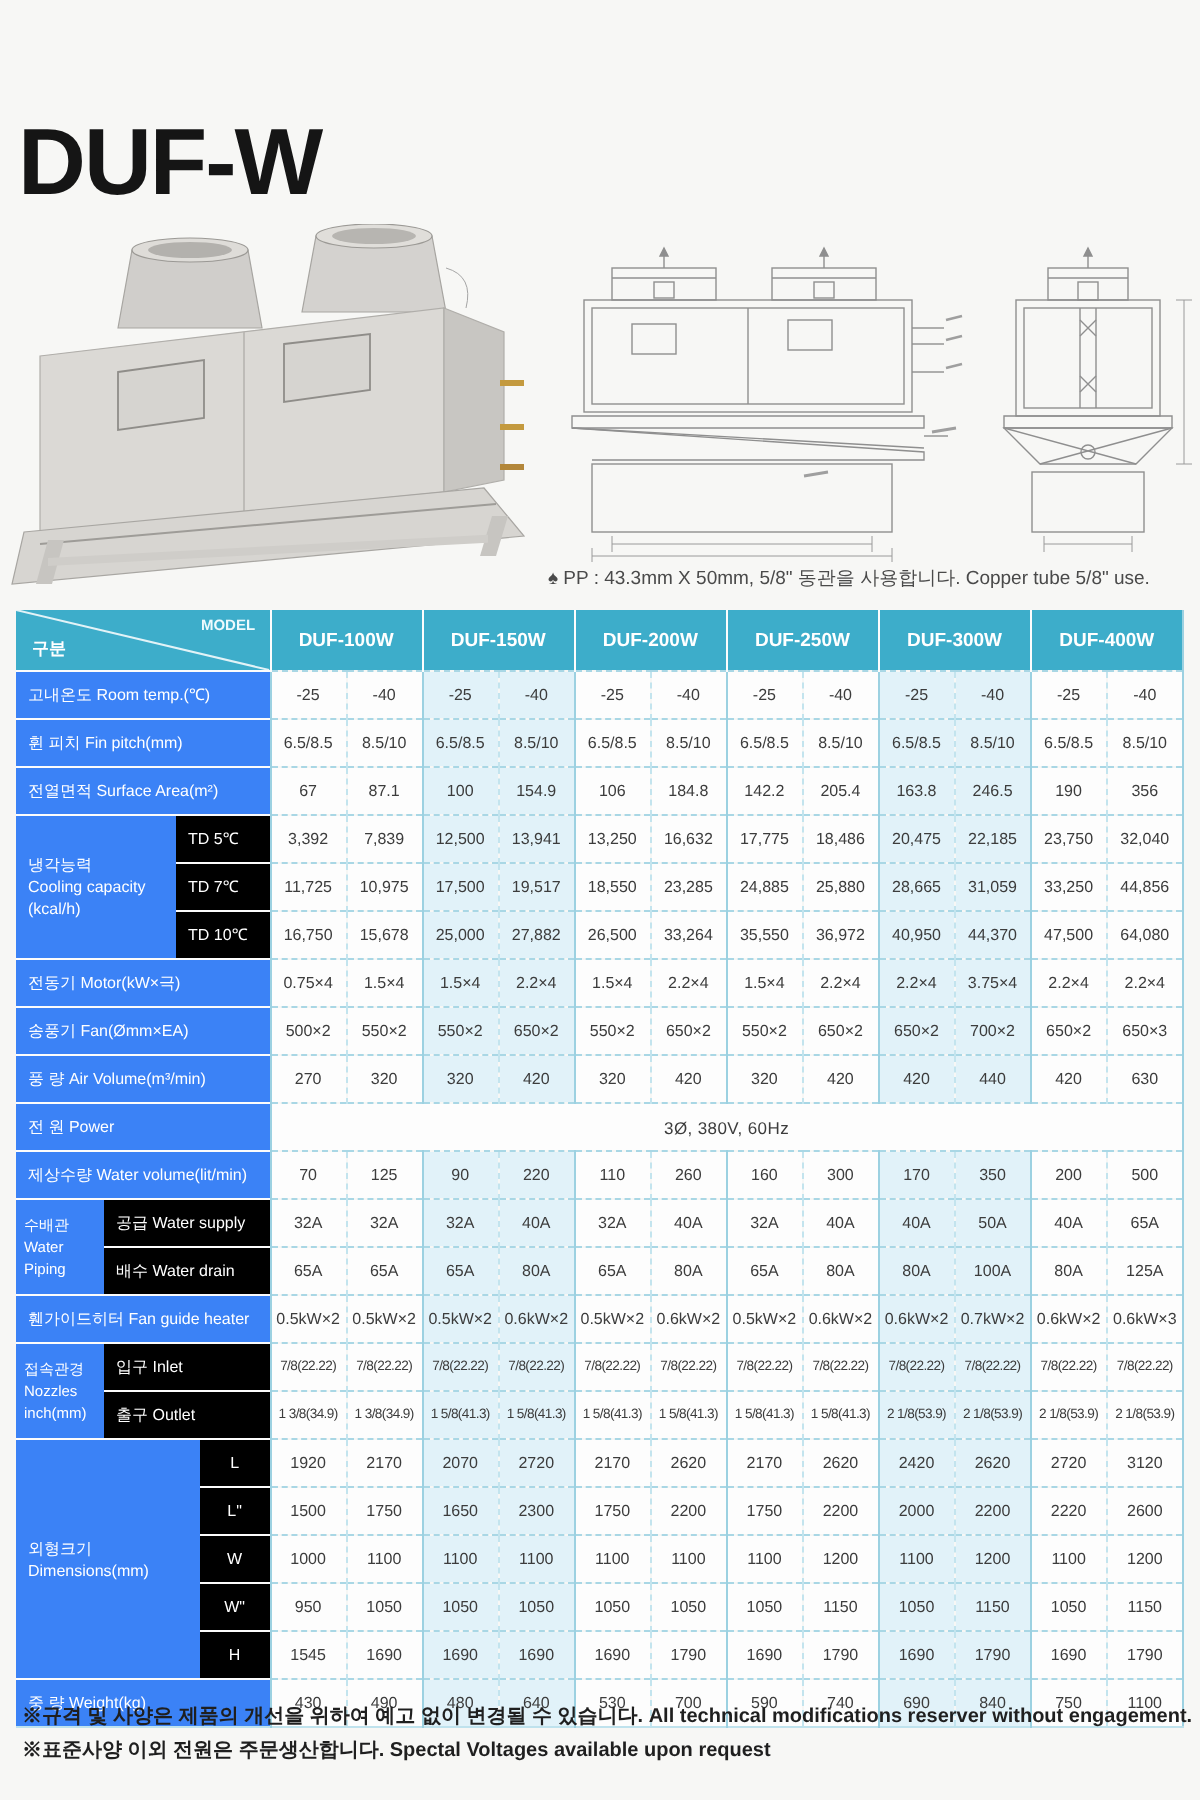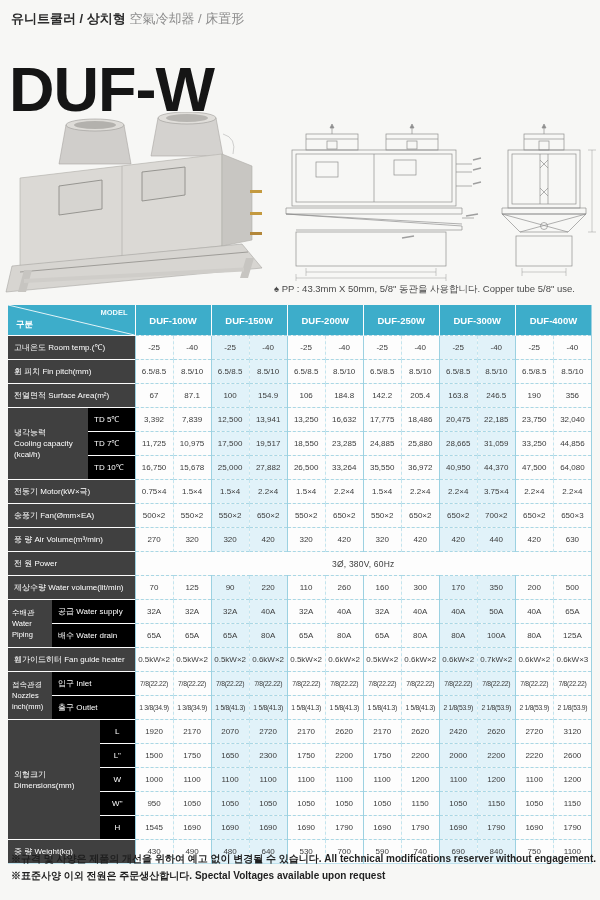--- a/index.html
+++ b/index.html
@@ -7,65 +7,61 @@
     width:600px;height:900px;position:relative;overflow:hidden;
     background:#f7f7f5;
     font-family:"Liberation Sans",sans-serif;
     -webkit-font-smoothing:antialiased;
   }
   
   .hdr{position:absolute;top:10px;left:11px;}
   .hdr-l1{font-size:13px;color:#8d8d8d;letter-spacing:0;}
   .hdr-l1 .b{color:#2b2b2b;font-weight:700;}
   .hdr-l2{font-size:11.5px;color:#999;margin-top:6px;}
-  .title{position:absolute;top:53px;left:9px;font-size:63px;font-weight:700;color:#151515;letter-spacing:-1px;}
+  .title{position:absolute;top:53px;left:9px;font-size:47px;font-weight:700;color:#151515;letter-spacing:-1px;}
   
   .photo{position:absolute;left:4px;top:112px;}
   .draw-front{position:absolute;left:282px;top:120px;}
   .draw-side{position:absolute;left:492px;top:120px;}
   .ln{stroke:#8f8f8f;stroke-width:.7;fill:none;}
   .ln2{stroke:#a5a5a5;stroke-width:.5;fill:none;}
   .dimln{stroke:#9a9a9a;stroke-width:.5;fill:none;}
   .lbl-dash{stroke:#9f9f9f;stroke-width:1.4;}
   .note{position:absolute;top:283px;left:274px;font-size:9.5px;color:#4a4a4a;}
   
   .spec{position:absolute;top:305px;left:8px;border-collapse:collapse;table-layout:fixed;width:584px;
         border-right:1px solid #9cd1e1;border-bottom:1px solid #bfe2ed;}
   .spec th,.spec td{padding:0;margin:0;overflow:hidden;white-space:nowrap;height:23px;}
   .spec thead th{height:30px;background:#3dadca;color:#fff;}
   th.model{font-size:9.5px;font-weight:700;border-left:1px solid rgba(255,255,255,.75);margin-top:20px;}
   th.corner{position:relative;background:#3dadca;}
   .c-top{position:absolute;top:3px;right:7px;font-size:7.5px;color:#eefafd;}
   .c-bot{position:absolute;bottom:4px;left:8px;font-size:8.5px;color:#fff;}
   .diag{position:absolute;left:0;top:0;width:100%;height:100%;}
   .diag line{stroke:rgba(255,255,255,.85);stroke-width:1;vector-effect:non-scaling-stroke;}
-  tbody th.lbl{background:#404040;color:#fff;font-size:8px;font-weight:400;text-align:left;
+  tbody th.lbl{background:#3b82f6;color:#fff;font-size:8px;font-weight:400;text-align:left;
                padding-left:6px;border-top:1px solid rgba(255,255,255,.65);line-height:10px;}
   tbody th.lbl.main{line-height:11px;}
   tbody th.lbl.sub{background:#000000;}
   tbody th.lbl.dim{text-align:center;padding-left:0;}
   tbody th.lbl.narrow{font-size:7.5px;padding-left:4px;}
   td.data{background:#fdfdfd;color:#3c3c3c;font-size:8px;text-align:center;
           border-top:1px dashed #a9d7e5;border-left:1px dashed #c3e4ee;}
   td.data.gs{border-left:1px solid #9cd1e1;}
   td.data.hl{background:#e1f2f9;}
   td.data.sm{font-size:6.8px;letter-spacing:-.3px;}
   td.data.merged{font-size:8.5px;letter-spacing:.2px;}
   
   .fns{position:absolute;top:851px;left:11px;}
   .fn{font-size:10px;font-weight:700;color:#1f1f1f;line-height:16.5px;}
 </style>
 </head>
 <body>
 
 <div class="hdr">
-  <div class="hdr-l1">
-    <span class="b">유니트쿨러 / 상치형</span>
-    <span>空氣冷却器 / 床置形</span>
-  </div>
 </div>
 
 <div class="title">DUF-W</div>
 
 <svg class="photo" width="264" height="186" viewBox="0 0 264 186">
 
   <g>
     <polygon points="55,52 62,13 120,13 127,52" fill="#d0cecb" stroke="#a7a5a1" stroke-width=".6"></polygon>
     <ellipse cx="91" cy="13" rx="29" ry="6" fill="#dedcd8" stroke="#9b9995" stroke-width=".6"></ellipse>
     <ellipse cx="91" cy="13" rx="21" ry="4" fill="#b3b1ad"></ellipse>

